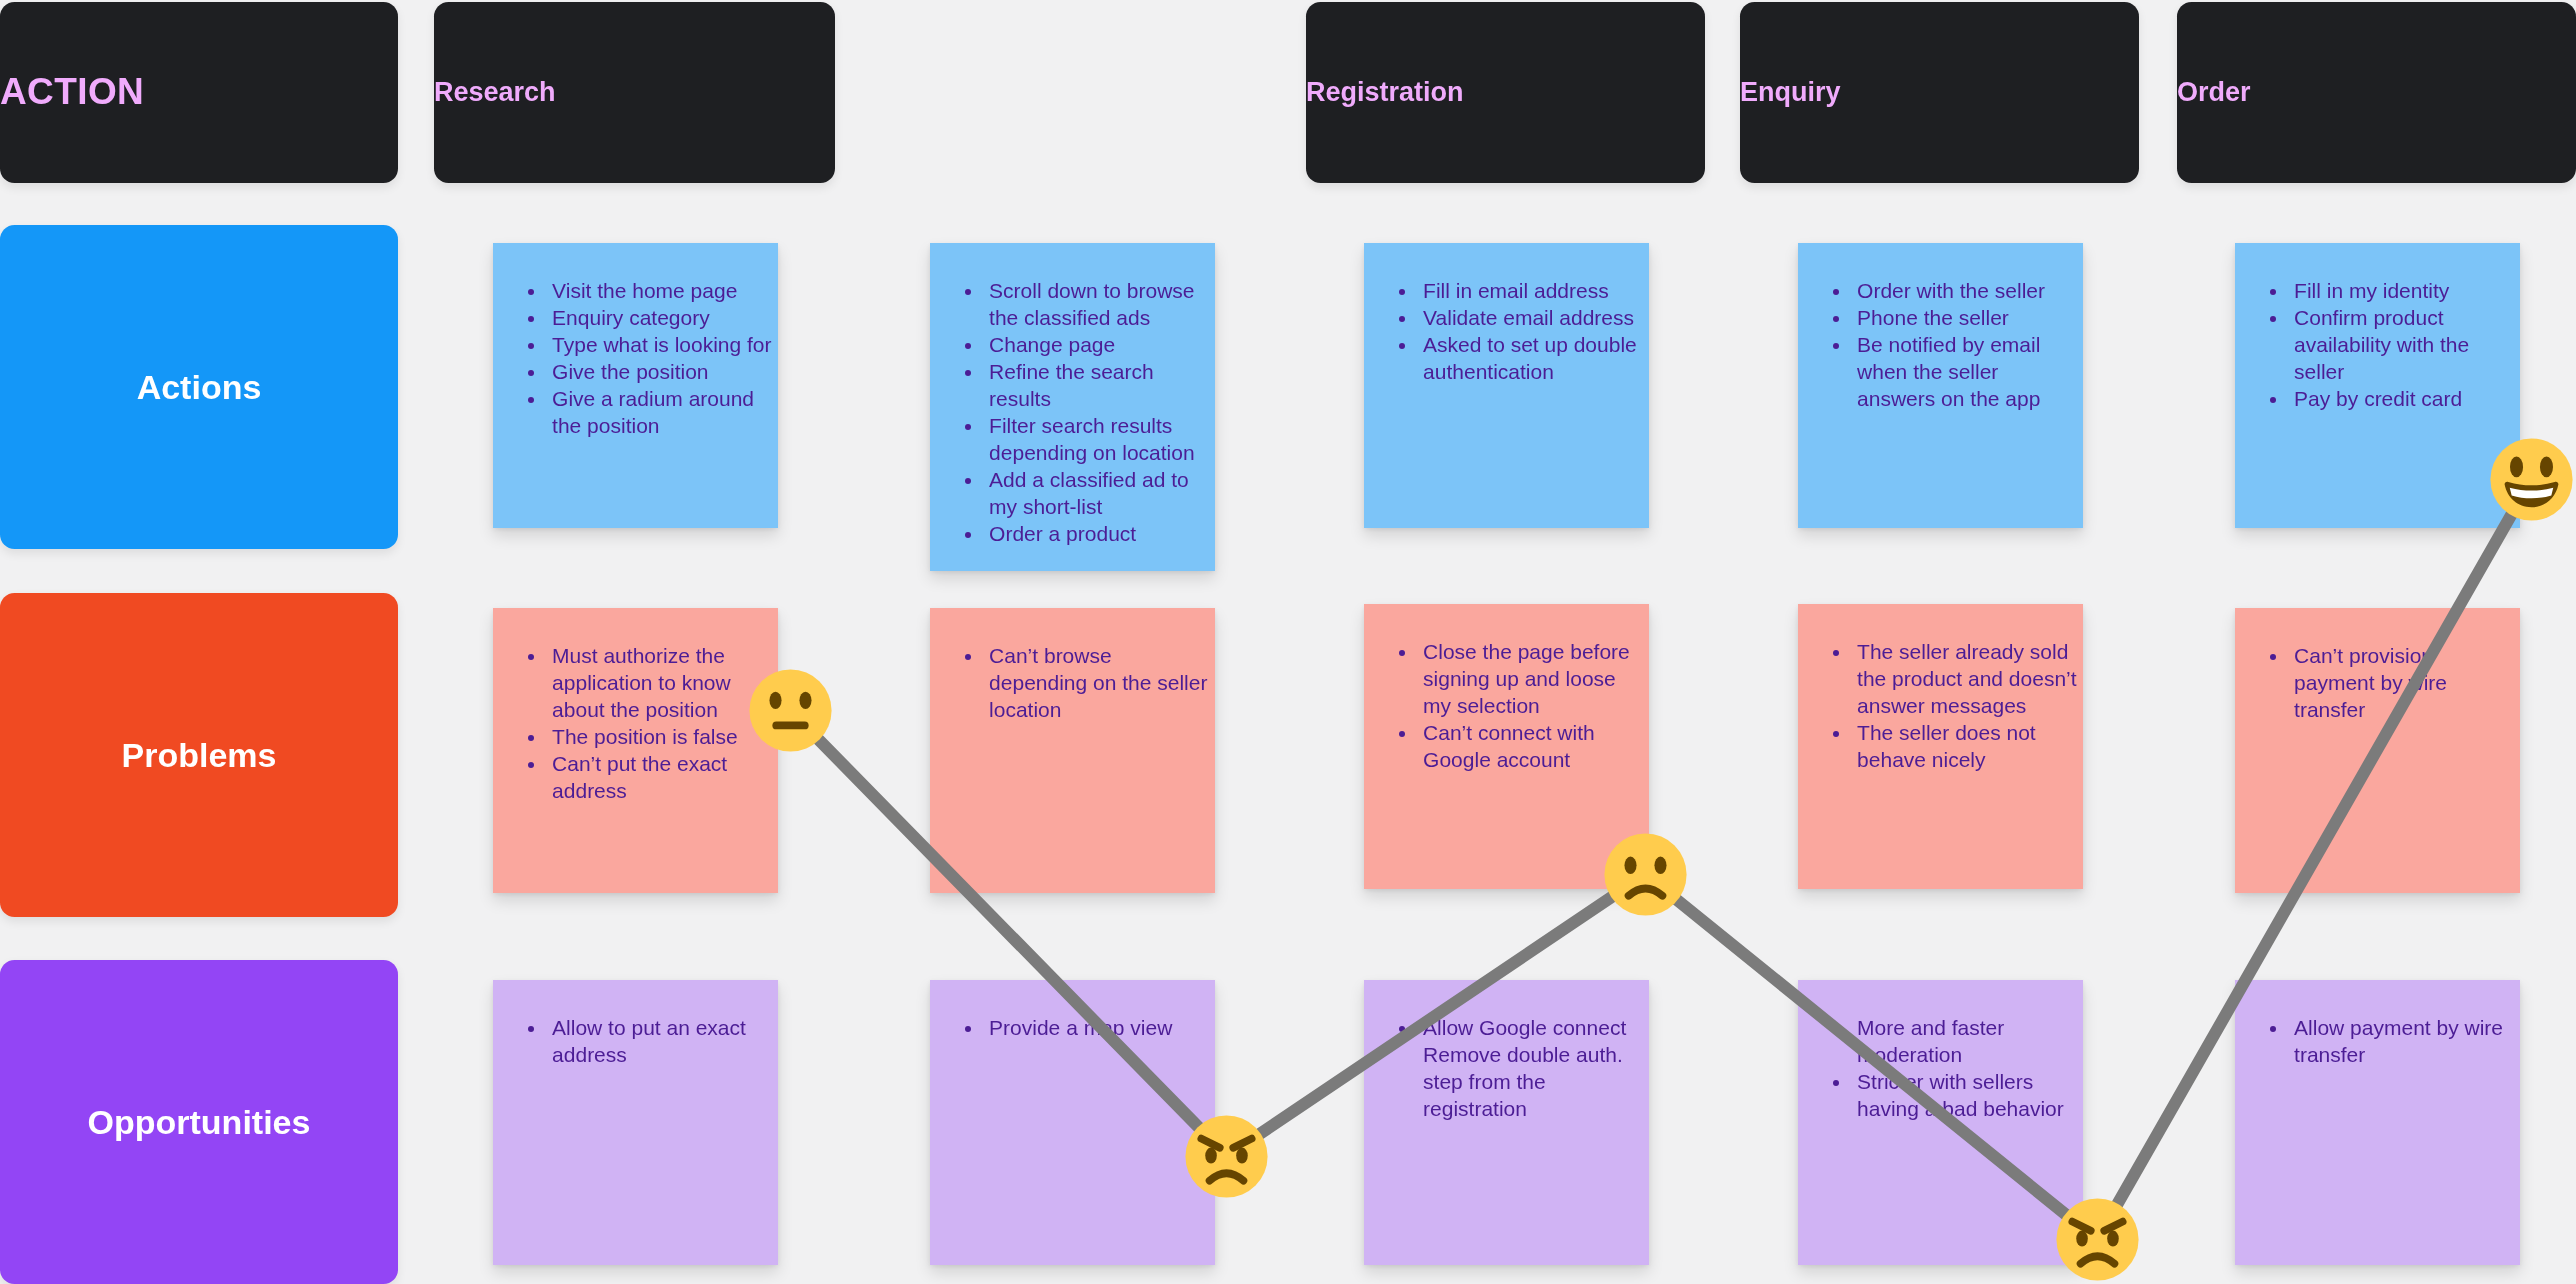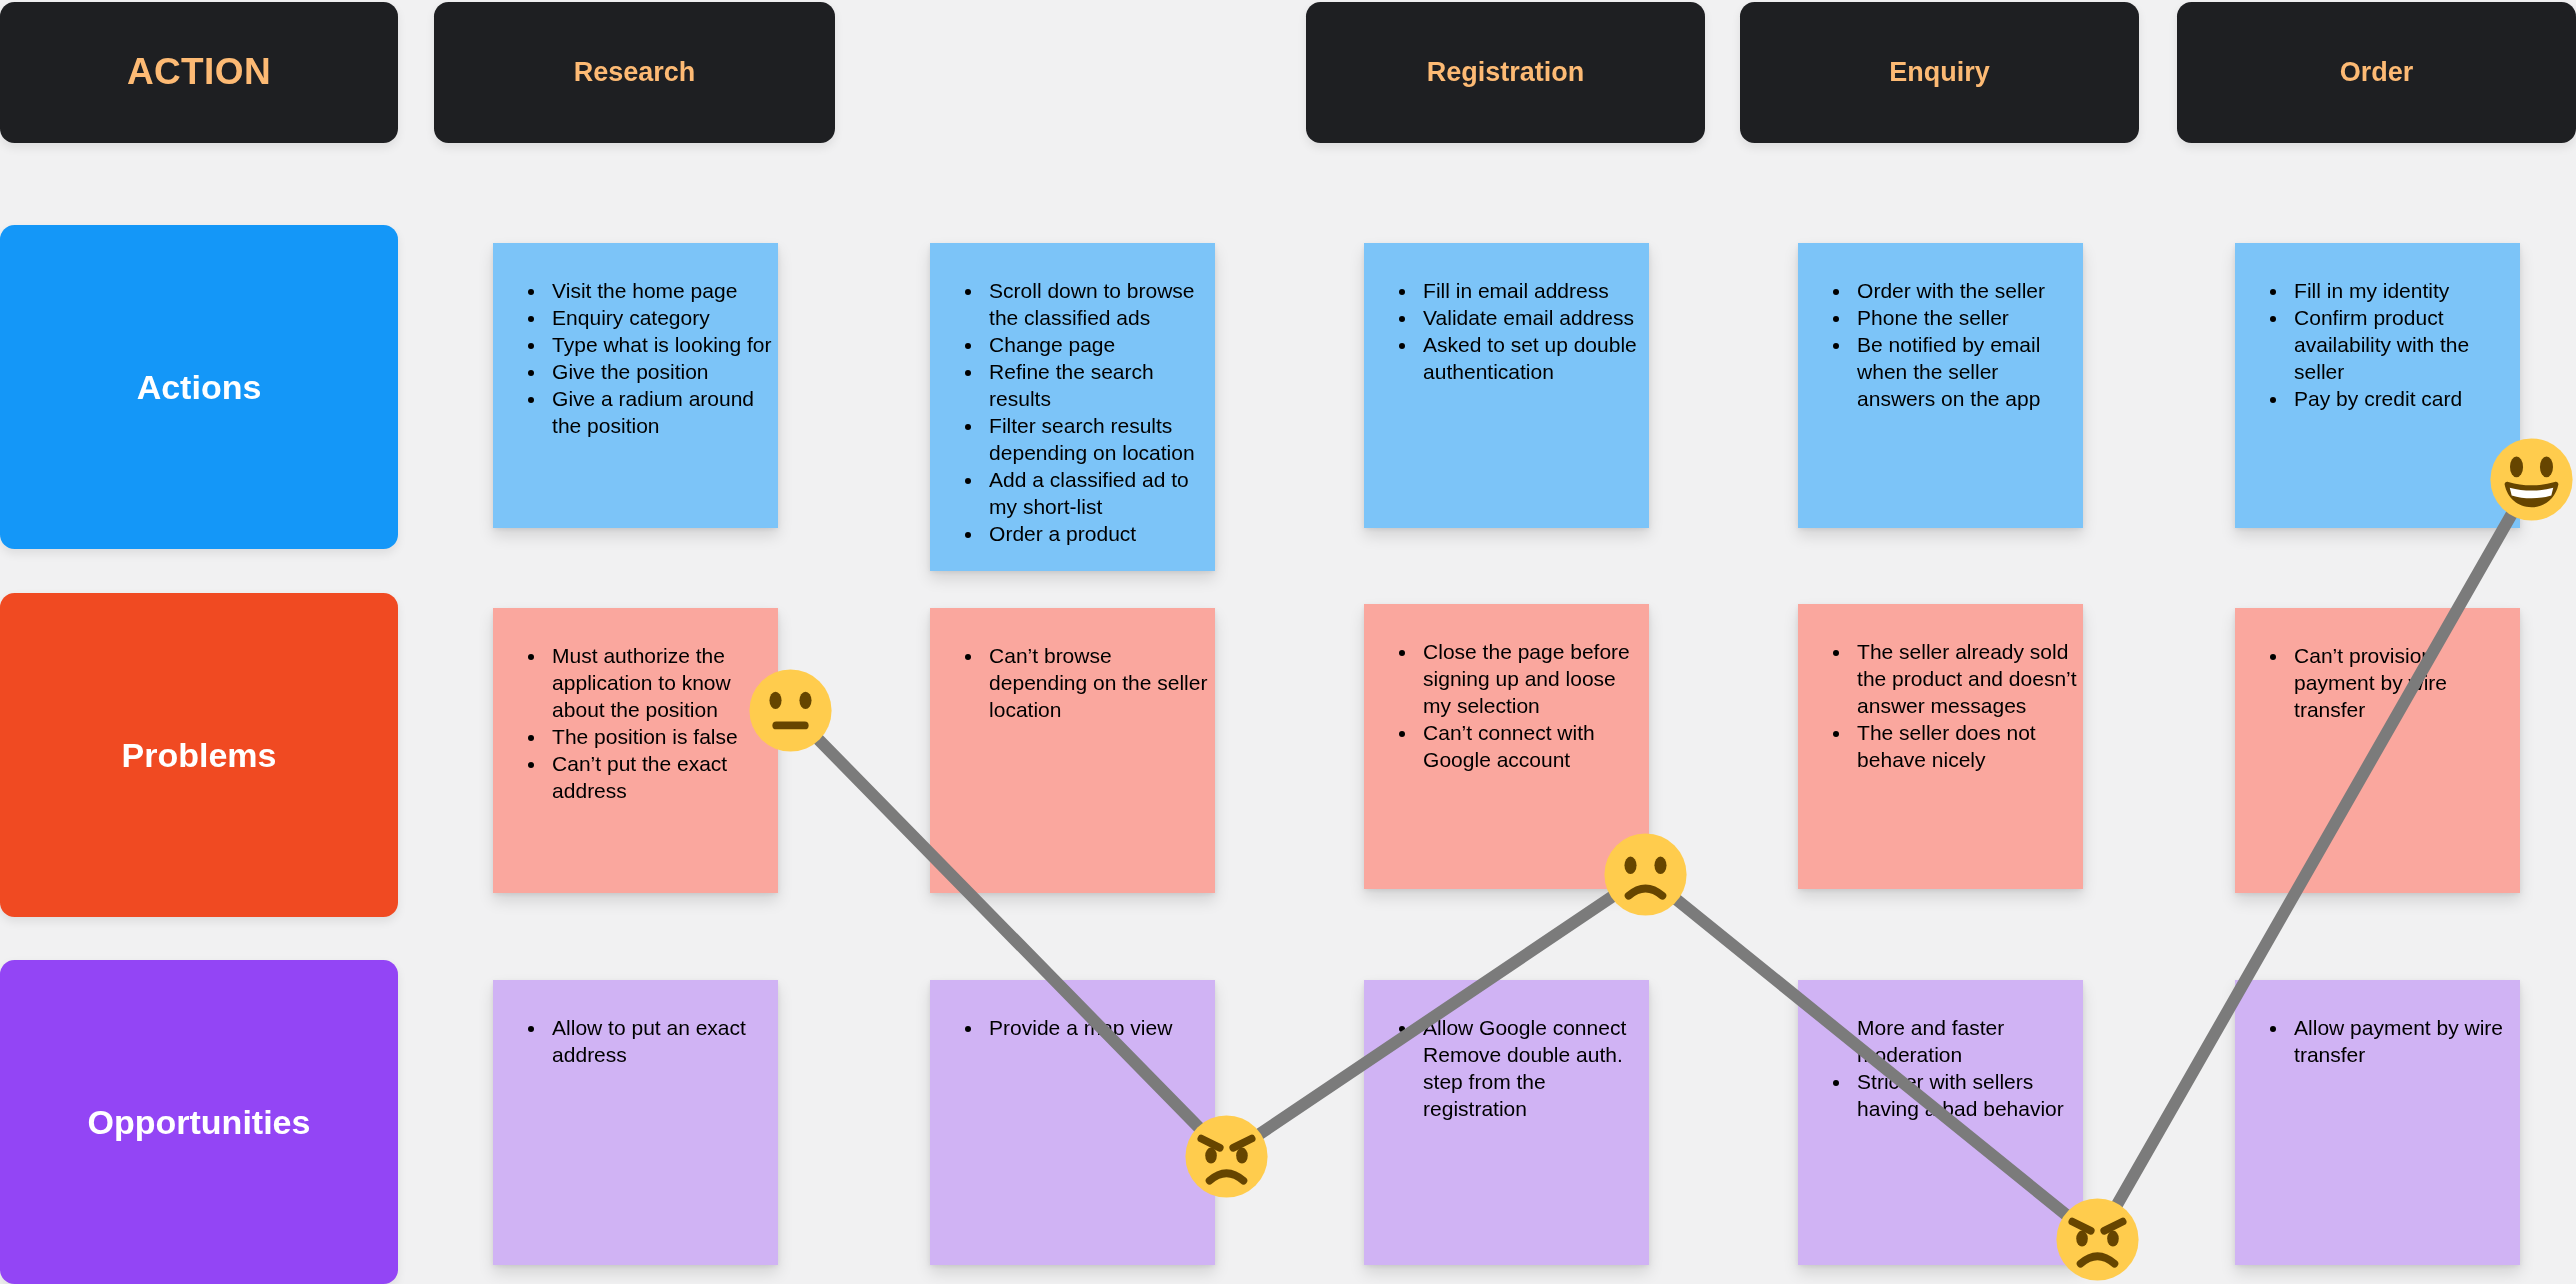--- a/index.html
+++ b/index.html
@@ -5,23 +5,23 @@
   html,body{margin:0;padding:0;}
   body{
     width:2576px;height:1285px;overflow:hidden;
     background:#F1F1F2;
     font-family:"Liberation Sans", sans-serif;
   }
   .board{position:relative;width:2576px;height:1285px;overflow:hidden;}
 
   
   .hdr{
-    position:absolute;top:1.6px;height:141px;border-radius:14.5px;
-    background:#1E1F22;color:#fdba74;
-    display:flex;align-items:center;justify-content:center;
+    position:absolute;top:1.6px;height:181px;border-radius:14.5px;
+    background:#1E1F22;color:#f0abfc;
+    display:flex;align-items:center;justify-content:flex-start;
     box-shadow:0 4.8px 9.7px rgba(0,0,0,.08);
     z-index:1;
   }
   .hdr .big{font-size:37px;font-weight:700;letter-spacing:0.4px;}
   .hdr .stage{font-size:27px;font-weight:700;}
 
   
   .rowlbl{
     position:absolute;left:0;width:398px;height:324px;border-radius:14.5px;
     color:#FFFFFF;display:flex;align-items:center;justify-content:center;
@@ -32,21 +32,21 @@
   .rowlbl.blue{background:#1497F8;top:225px;}
   .rowlbl.red{background:#F04A22;top:593px;}
   .rowlbl.purple{background:#9345F5;top:960px;}
 
   
   .note{
     position:absolute;width:285px;height:285px;
     box-shadow:0 8px 14.5px rgba(0,0,0,.12), 0 2.4px 4.8px rgba(0,0,0,.08);
     z-index:2;box-sizing:border-box;
     padding:34px 5px 0 35px;
-    color:#000000;
+    color:#4c1d95;
   }
   .note.blue{background:#7CC4F8;}
   .note.pink{background:#FAA79E;}
   .note.purple{background:#D0B3F4;}
   .note ul{margin:0;padding:0 0 0 19.3px;}
   .note li{
     font-size:21px;line-height:27px;padding-left:4.8px;margin:0;
   }
 
   

